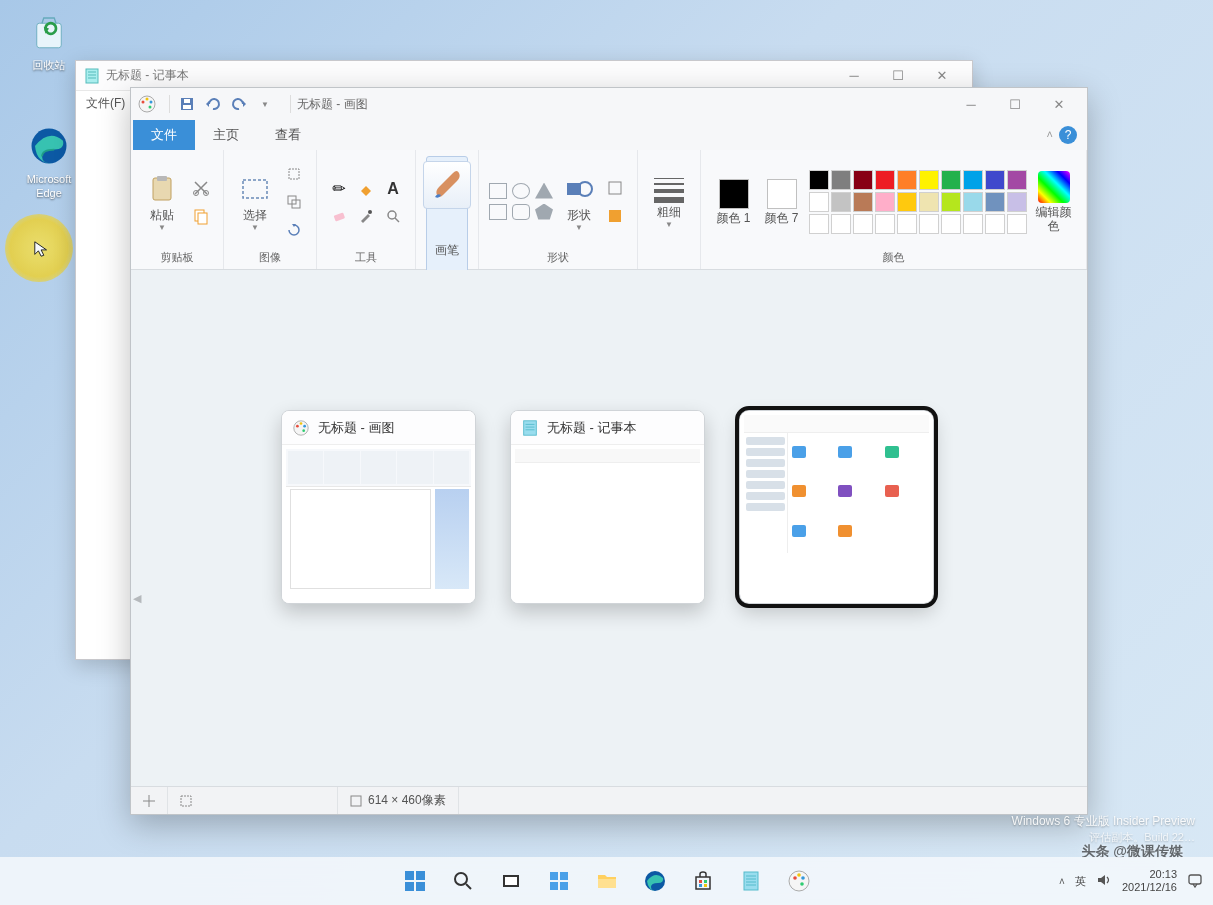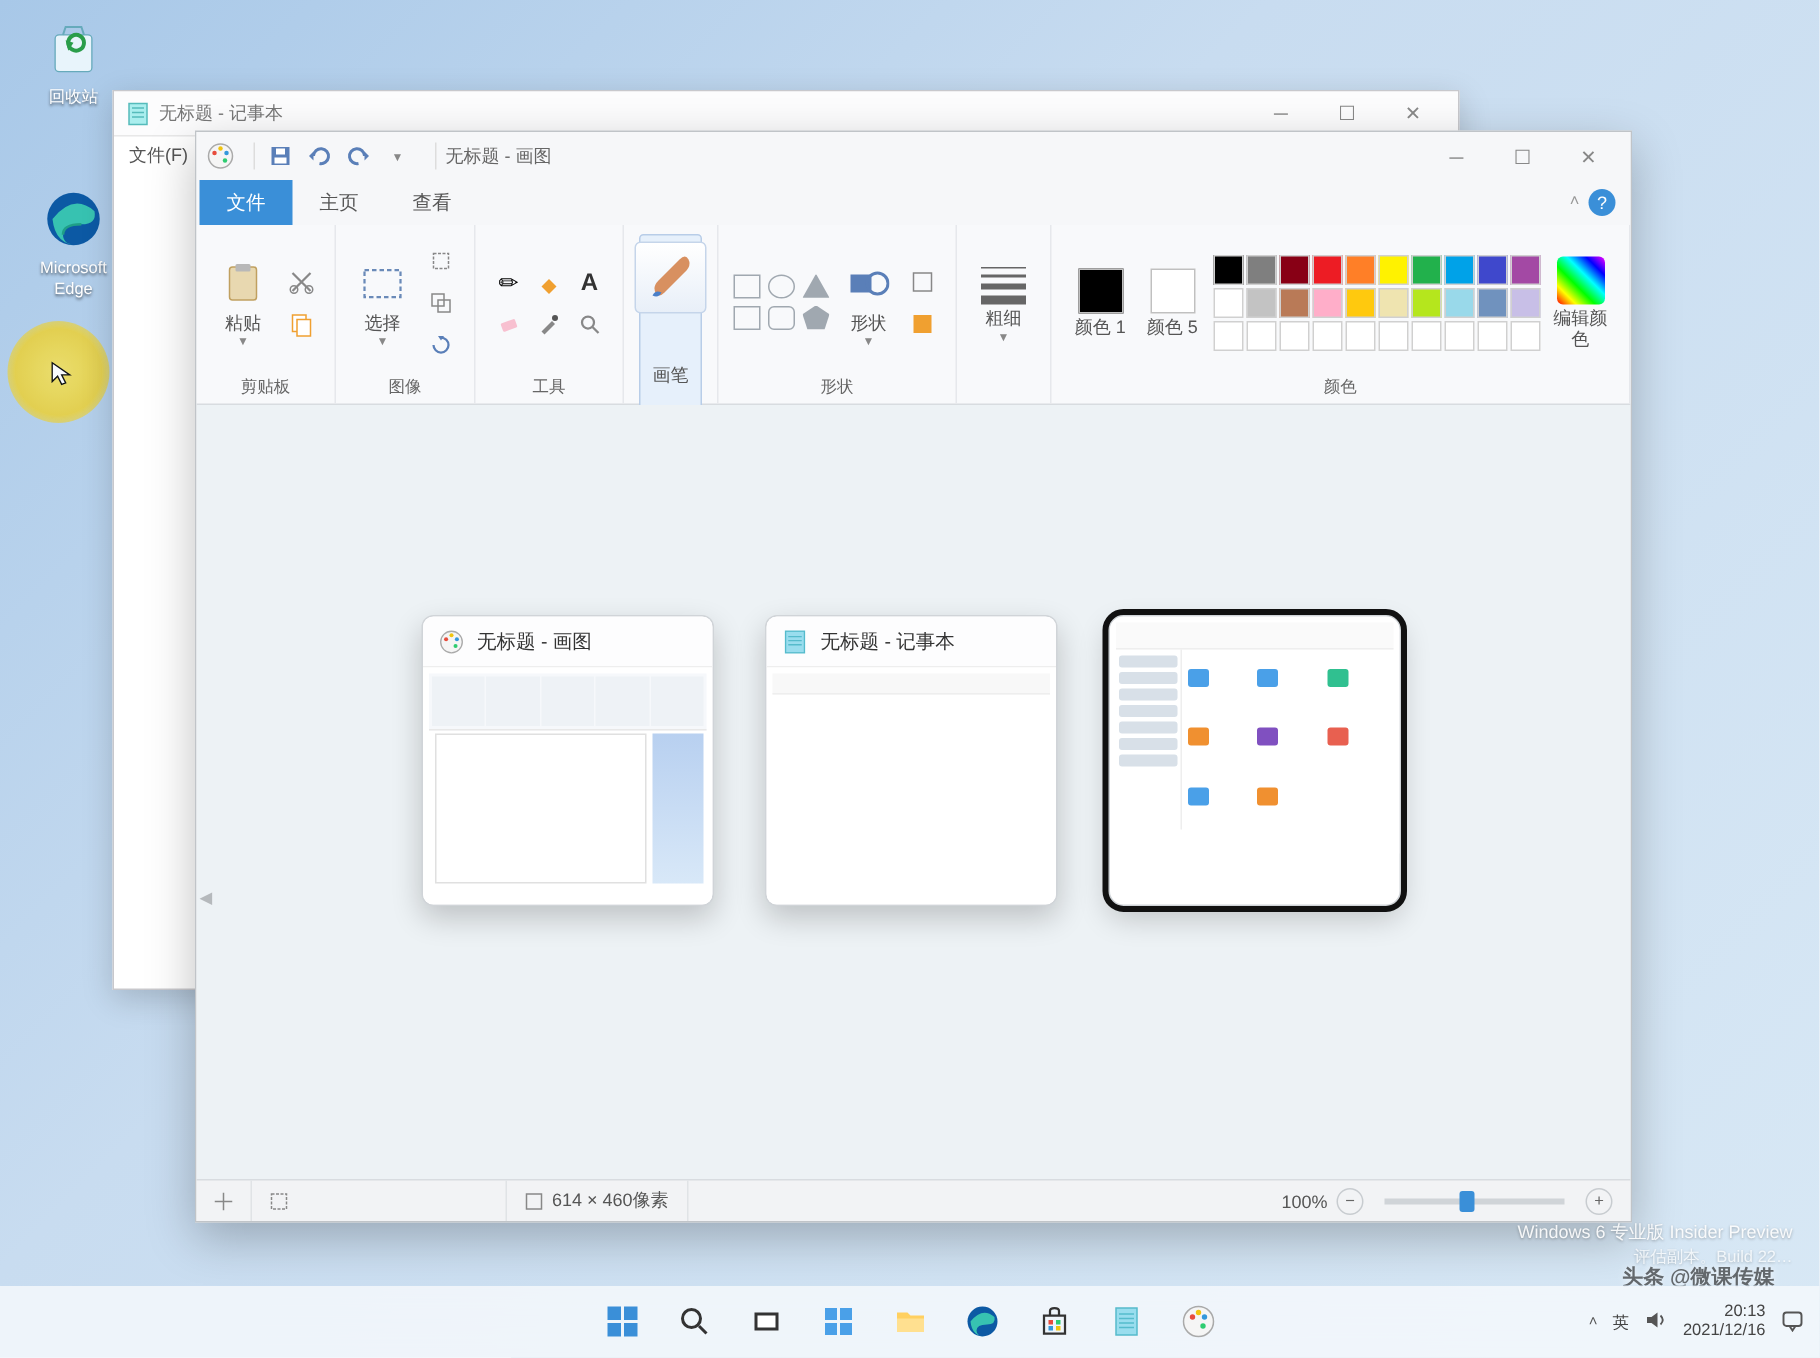--- a/index.html
+++ b/index.html
@@ -386,21 +386,21 @@
     </div>
 
     <div class="rgroup" style="flex:1;">
       <div class="body">
         <div class="tool-big">
           <div class="color-box" style="background:#000;"></div>
           <div class="tlabel">颜色 1</div>
         </div>
         <div class="tool-big">
           <div class="color-box" style="background:#fff;"></div>
-          <div class="tlabel">颜色 5</div>
+          <div class="tlabel">颜色 7</div>
         </div>
         <div style="display:flex; flex-direction:column; gap:2px;">
           <div class="swatch-grid" id="sw1">
               <div class="swatch" style="background: rgb(0, 0, 0);"></div>
               <div class="swatch" style="background: rgb(127, 127, 127);"></div>
               <div class="swatch" style="background: rgb(136, 0, 21);"></div>
               <div class="swatch" style="background: rgb(237, 28, 36);"></div>
               <div class="swatch" style="background: rgb(255, 127, 39);"></div>
               <div class="swatch" style="background: rgb(255, 242, 0);"></div>
               <div class="swatch" style="background: rgb(34, 177, 76);"></div>
@@ -550,28 +550,20 @@
           <rect x="1" y="1" width="10" height="10" fill="none" stroke="#888" stroke-dasharray="2 1"></rect>
         </svg>
       </div>
     <div class="cell">
         <svg width="12" height="12">
           <rect x="1" y="1" width="10" height="10" fill="none" stroke="#888"></rect>
         </svg>
         <span>614 × 460像素</span>
       </div>
     <div class="spacer"></div>
-    <div class="cell" style="border:none;">
-      <span>100%</span>
-      <div class="zoom-btn">−</div>
-      <div class="zoom-slider">
-          <div class="knob"></div>
-        </div>
-      <div class="zoom-btn">+</div>
-    </div>
   </div>
 </div>
 
 <div class="os-watermark">
   <div>Windows 6 专业版 Insider Preview</div>
   <div class="line2">评估副本。Build 22…</div>
 </div>
 
 <div class="author-wm">头条 @微课传媒</div>
 

